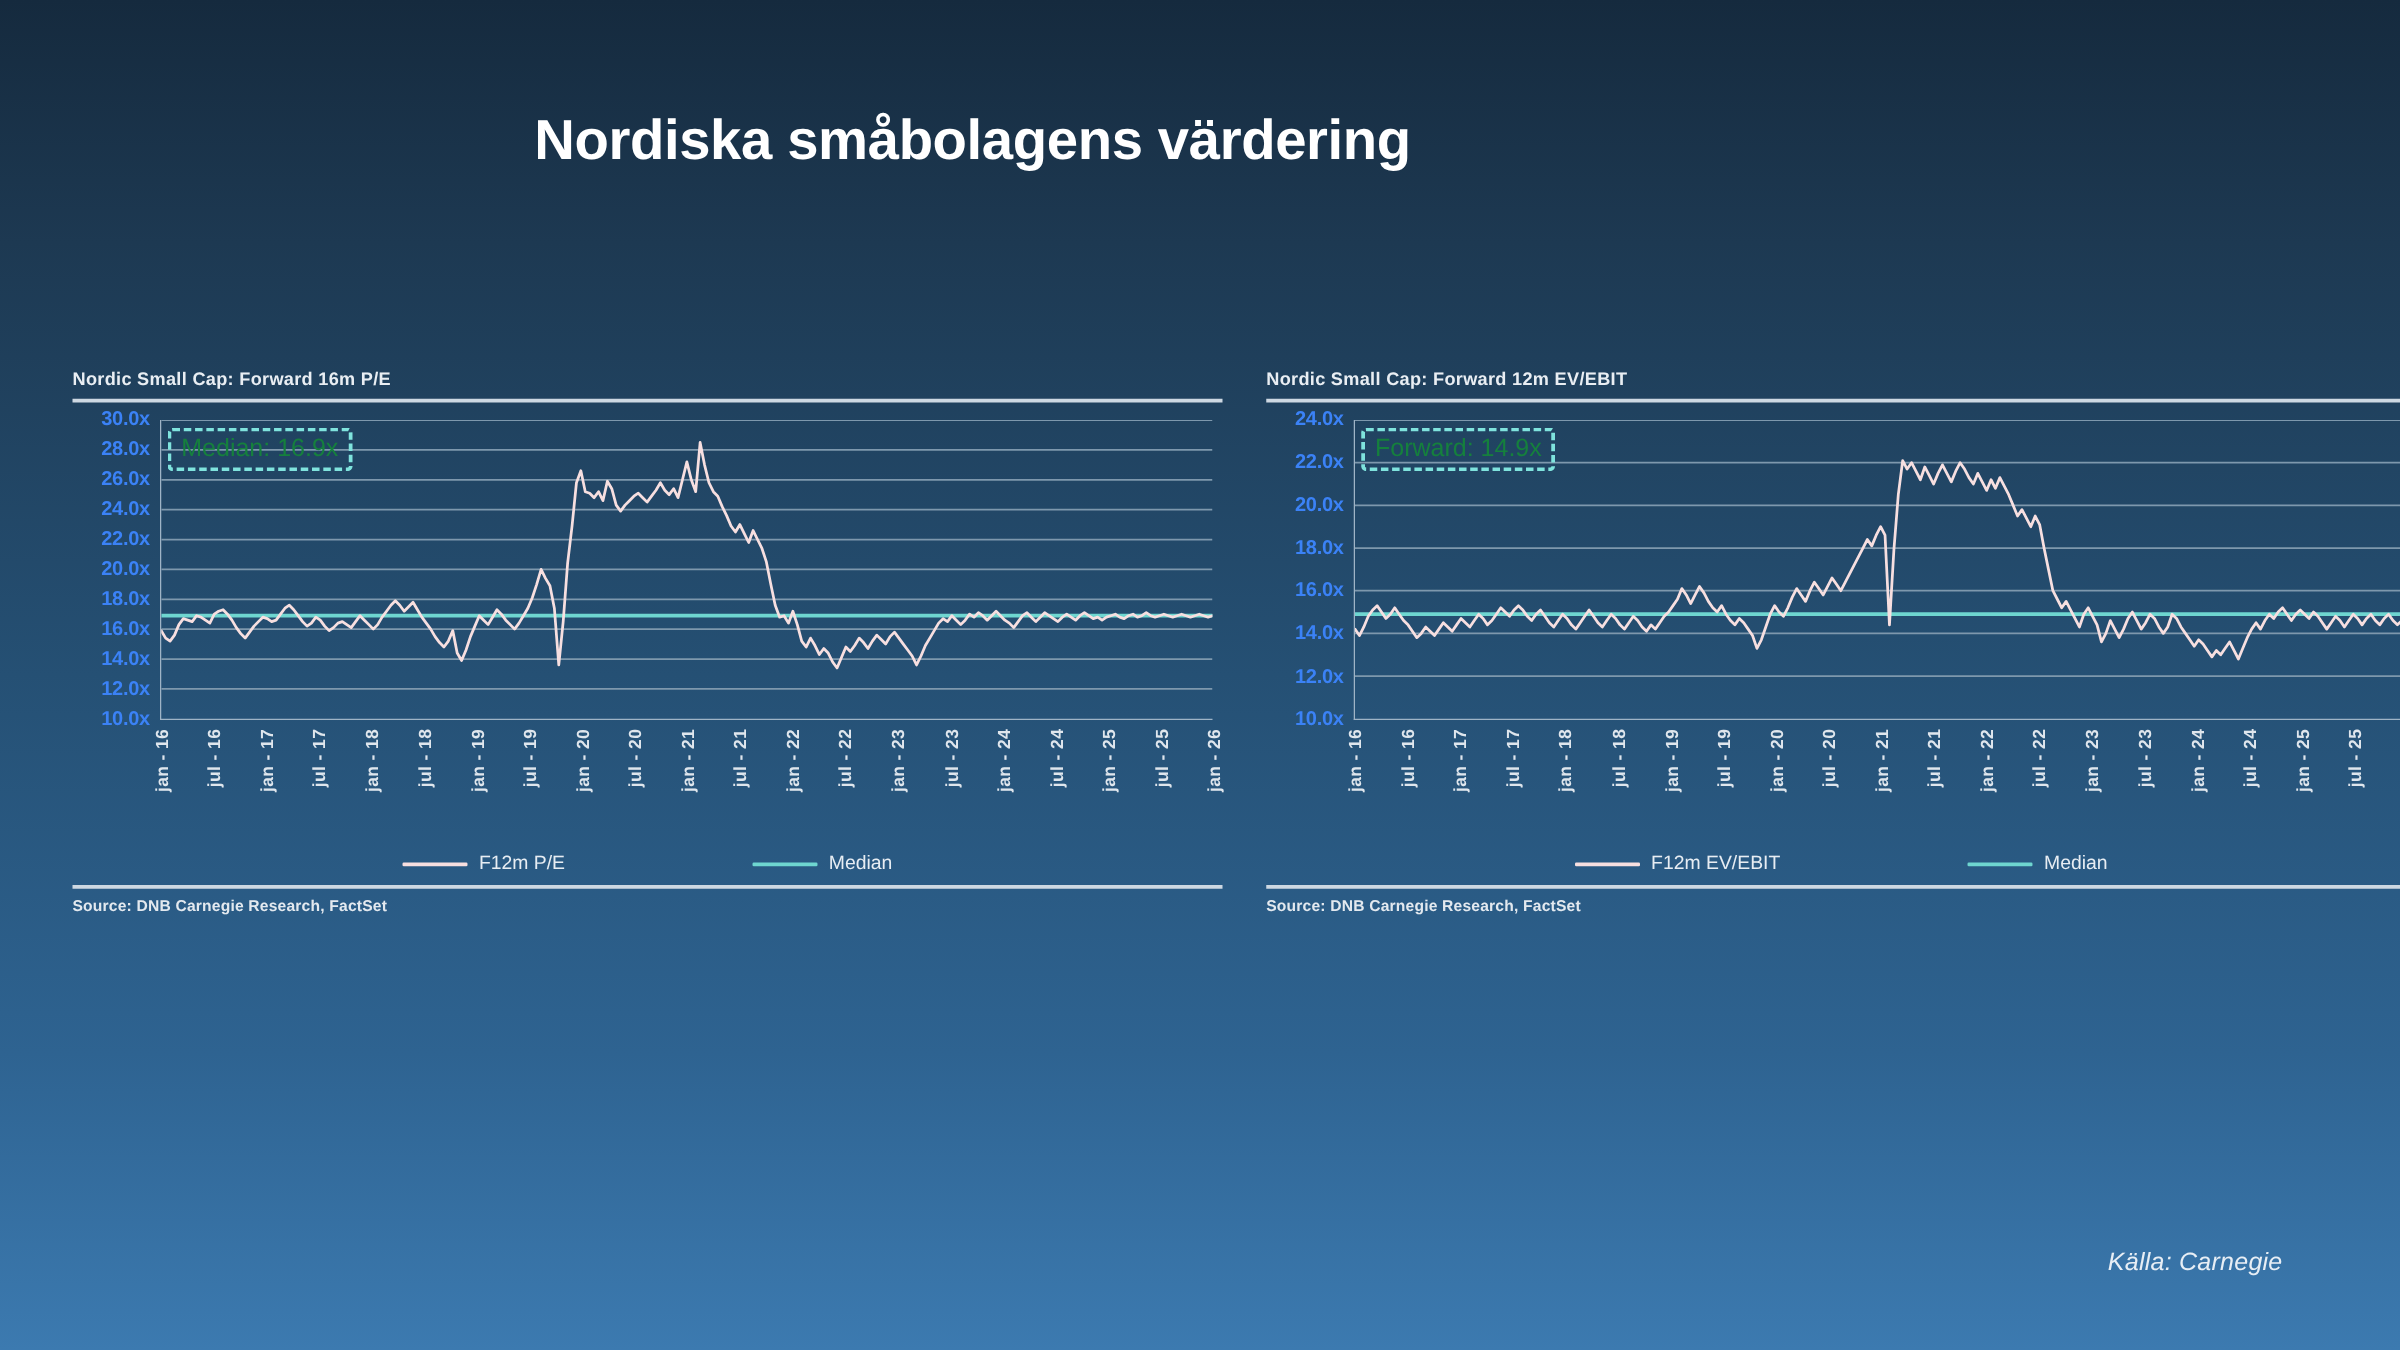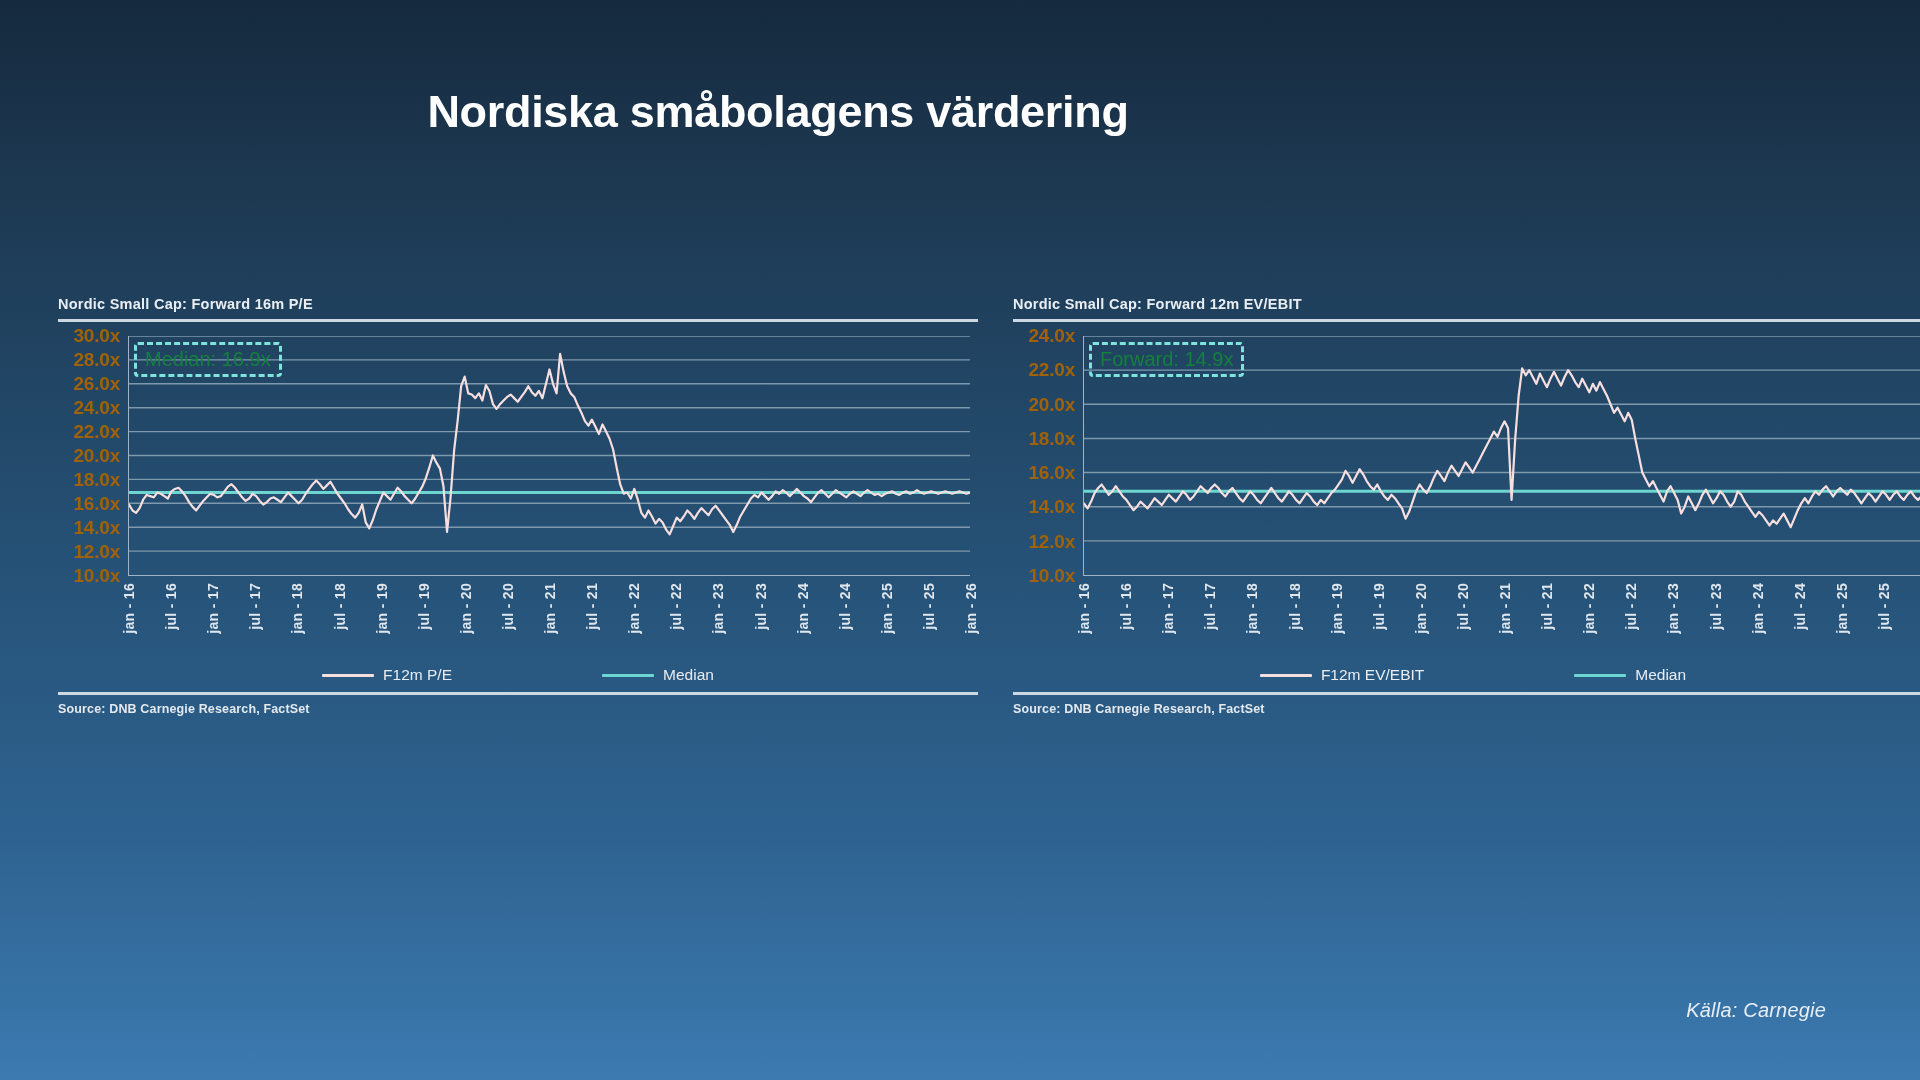--- a/index.html
+++ b/index.html
@@ -84,23 +84,23 @@
   .y-axis {
     position: absolute;
     left: 0;
     top: 0;
     width: 68px;
     height: 240px;
   }
   .y-tick {
     position: absolute;
     right: 6px;
-    font-size: 19px;
-    font-weight: bold;
-    color: #a16207;
+    font-size: 16px;
+    font-weight: bold;
+    color: #3b82f6;
     transform: translateY(-50%);
     white-space: nowrap;
     letter-spacing: -0.2px;
   }
 
   .plot {
     position: absolute;
     left: 70px;
     top: 0;
     right: 8px;
@@ -144,21 +144,21 @@
     transform: rotate(180deg);
     transform-origin: center;
     letter-spacing: 0.3px;
     white-space: nowrap;
   }
 
   
   .legend {
     position: relative;
     height: 34px;
-    margin-top: 60px;
+    margin-top: 76px;
     display: flex;
     justify-content: center;
     align-items: center;
     gap: 150px;
   }
   .legend-item {
     display: flex;
     align-items: center;
     gap: 9px;
   }

